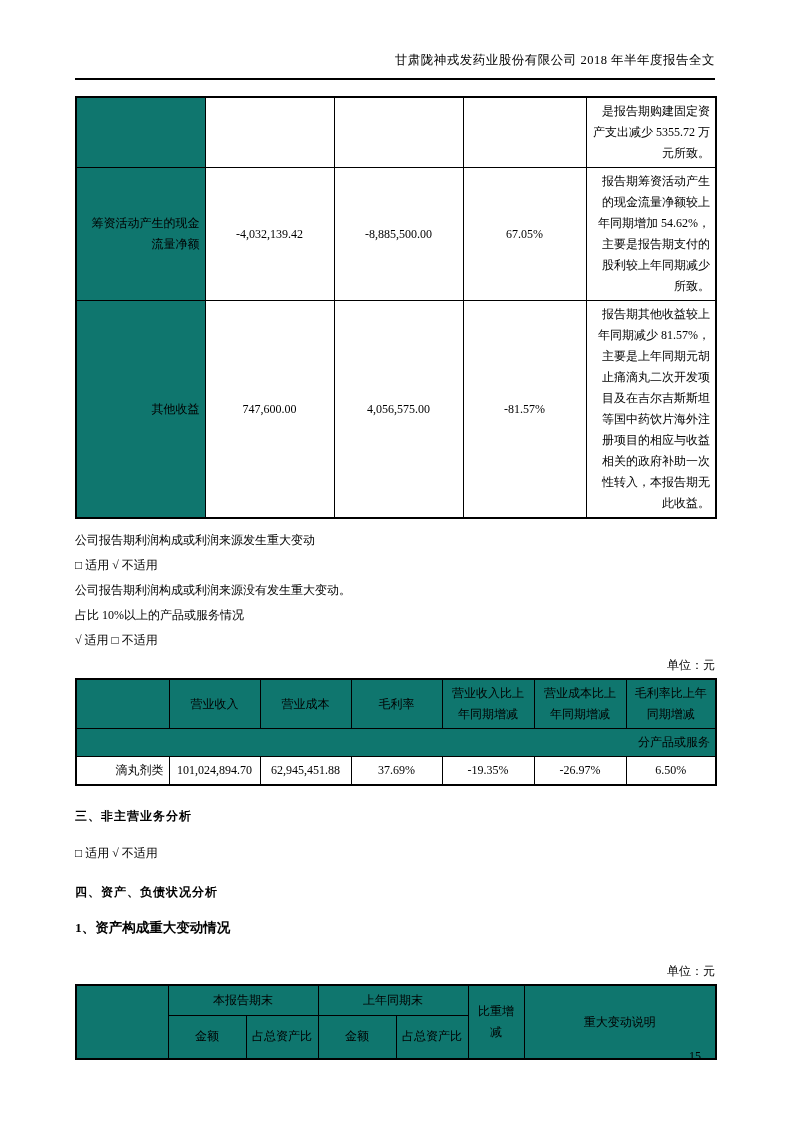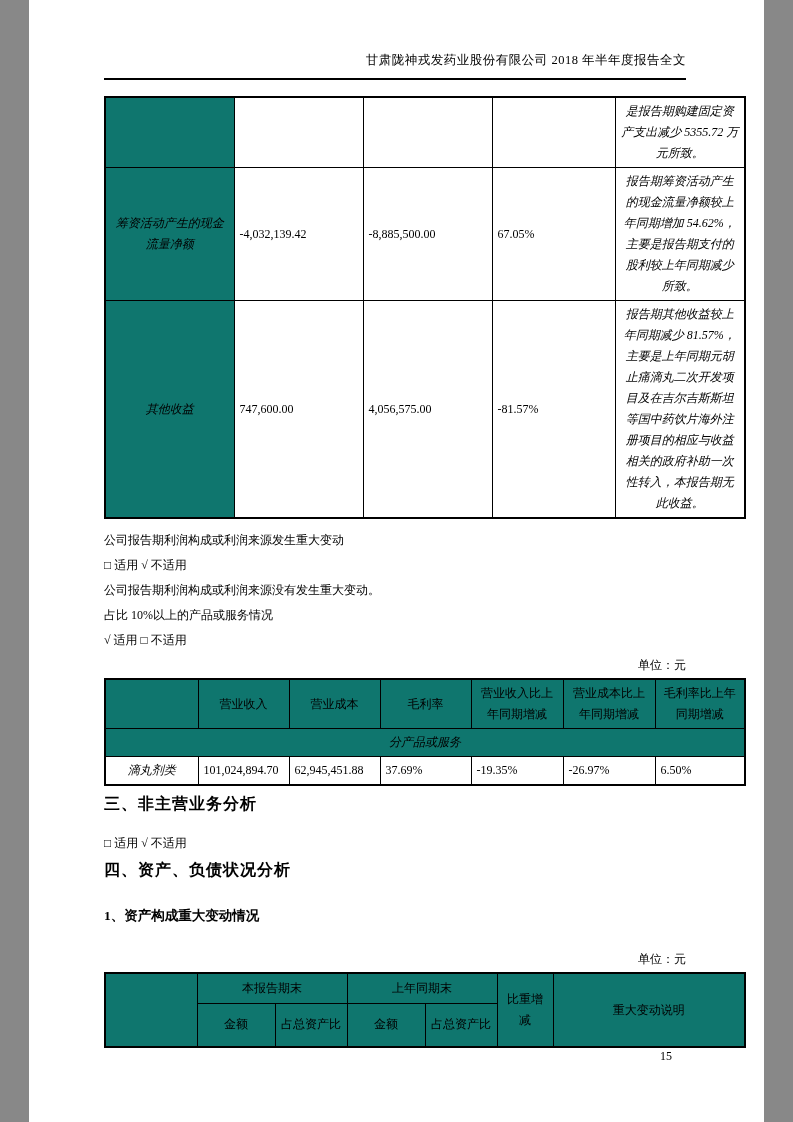--- a/index.html
+++ b/index.html
@@ -1,19 +1,19 @@
 <!DOCTYPE html>
 <html><head>
 <meta charset="utf-8">
 <style>
   * { margin:0; padding:0; box-sizing:border-box; }
   html,body { background:#888; }
   .page {
     position:relative;
-    width:735px; height:1122px;
+    width:793px; height:1122px;
     margin:0 auto;
     background:#ffffff;
     font-family:"Liberation Serif","DejaVu Serif",serif;
     color:#000;
     padding:52px 78px 0 75px;
   }
   .hdr {
     text-align:right;
     font-size:12.5px;
     letter-spacing:0.5px;
@@ -29,29 +29,29 @@
   table, th, td { border:1px solid #000; }
   table { border-width:2px; }
   th, td {
     padding:3px 5px;
     line-height:21px;
     vertical-align:middle;
     font-weight:normal;
     word-break:break-all;
   }
   .gray { background:#0f766e; }
-  .num  { text-align:left; }
+  .num  { text-align:center; }
   .ctr  { text-align:center; }
-  .lft  { text-align:center;font-style:italic; }
+  .lft  { text-align:right; }
   .t1 { margin-top:16px; }
   .para { font-size:12px; line-height:25px; }
   .para-block { margin-top:9px; }
   .unit { font-size:12px; text-align:right; line-height:20px; margin:2px 0 3px; }
-  .h2title { font-size:16px; font-weight:bold; margin-top:8px; letter-spacing:1px; }
-  .h3title { font-size:13.5px; font-weight:bold; margin-top:26px; }
+  .h2title { font-size:12px; font-weight:bold; margin-top:22px; letter-spacing:1px; }
+  .h3title { font-size:13.5px; font-weight:bold; margin-top:18px; }
   .apply { font-size:12px; margin-top:20px; }
   .unit2 { margin-top:24px; }
   .tight td { padding:2px 4px; }
   .row-h1 td { height:30px; }
   .row-h2 td { height:44px; }
   .pagenum {
     position:absolute;
     right:92px; bottom:58px;
     font-size:12px;
   }

